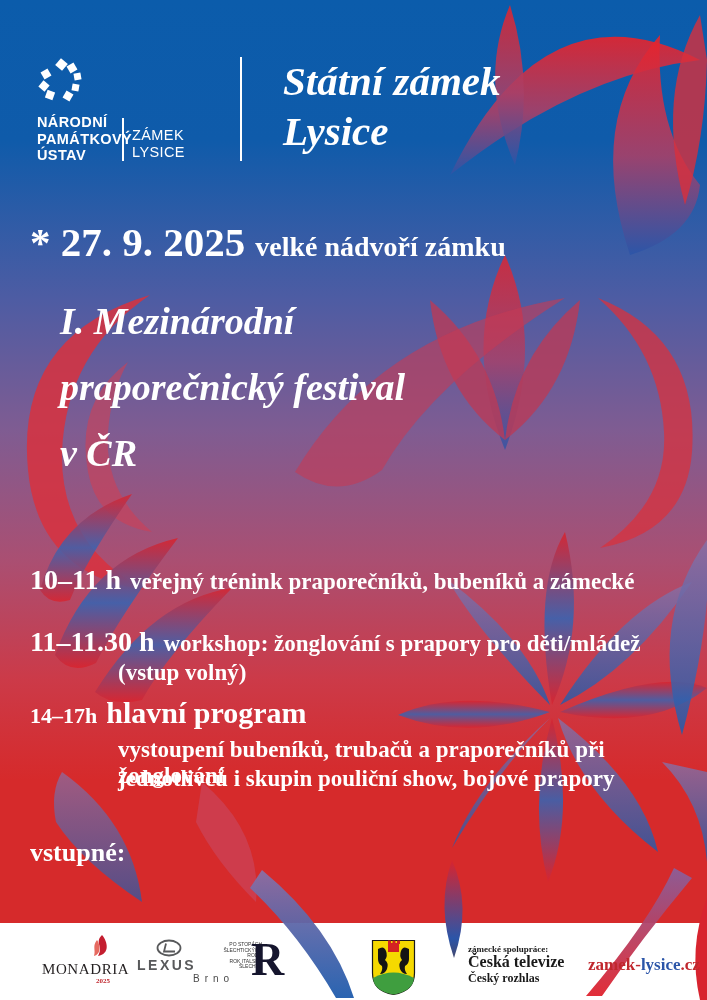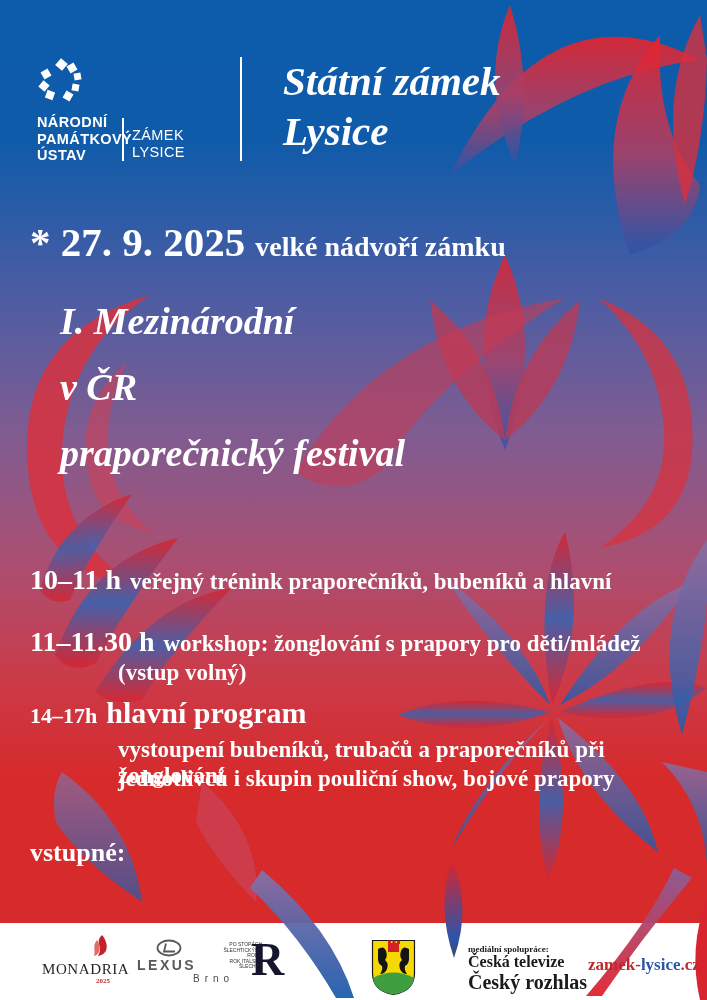--- a/index.html
+++ b/index.html
@@ -52,21 +52,21 @@
   .monadria-year{left:96px;top:977px;font-size:7px;font-weight:bold;color:#c0272d;}
   .monadria-flame{left:88px;top:934px;}
   .lexus-badge{left:156px;top:939px;}
   .lexus-name{left:137px;top:957px;font-size:14px;font-weight:bold;color:#58595b;letter-spacing:2.5px;}
   .lexus-city{left:149px;top:973px;font-size:10px;color:#4a4a4a;letter-spacing:5px;padding-left:44px;}
   .rok-small{left:222px;top:942px;width:40px;font-size:5px;line-height:5.5px;color:#333;text-align:right;font-family:"Liberation Sans",sans-serif;}
   .rok-letter{left:251px;top:934px;font-size:46px;font-weight:bold;color:#15152d;line-height:52px;}
   .coat{left:371px;top:939px;}
   .media-label{left:468px;top:944px;font-size:9px;font-weight:bold;color:#1a1a1a;}
   .media-p1{left:468px;top:953px;font-size:16px;font-weight:bold;color:#1a1a1a;}
-  .media-p2{left:468px;top:971px;font-size:20px;font-weight:bold;color:#1a1a1a;}
+  .media-p2{left:468px;top:971px;font-size:12px;font-weight:bold;color:#1a1a1a;}
   .website{left:588px;top:955px;font-size:17px;font-weight:bold;white-space:nowrap;cursor:pointer;}
   .web-red{color:#c0272d;}
   .web-blue{color:#2b55a8;}
 </style>
 </head>
 <body>
 
 <div id="poster">
 
   <svg id="ornaments" viewBox="0 0 707 1000" preserveAspectRatio="none">
@@ -160,26 +160,26 @@
   <div class="layer white castle-title">
     <div>Státní zámek</div>
     <div>Lysice</div>
   </div>
 
   <div class="layer white date-line">
     <span class="date-main">* 27. 9. 2025</span><span class="date-venue">velké nádvoří zámku</span>
   </div>
   <div class="layer white main-title">
     <div>I. Mezinárodní</div>
+    <div>praporečnický festival</div>
     <div>v ČR</div>
-    <div>praporečnický festival</div>
   </div>
 
   <div class="layer white sched row1">
-    <span class="t-big">10–11 h</span><span class="t-body">veřejný trénink praporečníků, bubeníků a hlavní</span>
+    <span class="t-big">10–11 h</span><span class="t-body">veřejný trénink praporečníků, bubeníků a zámecké</span>
   </div>
   <div class="layer white sched row2">
     <span class="t-big">11–11.30 h</span><span class="t-body">workshop: žonglování s prapory pro děti/mládež</span>
   </div>
   <div class="layer white sub row2n">(vstup volný)</div>
   <div class="layer white sched row3">
     <span class="t-big">14–17h</span><span class="t-body">hlavní program</span>
   </div>
   <div class="layer white sub row3a">vystoupení bubeníků, trubačů a praporečníků při žonglování</div>
   <div class="layer white price-label">vstupné:</div>
@@ -213,21 +213,21 @@
     <path d="M2,39 Q22.5,28 43,39 Q42,52 22.5,55.5 Q3,52 2,39 Z" fill="#3f9e3f"></path>
     <rect x="17" y="4" width="11" height="9" fill="#d42222"></rect>
     <rect x="17" y="1.5" width="3" height="3.5" fill="#d42222"></rect>
     <rect x="21.5" y="1.5" width="3" height="3.5" fill="#d42222"></rect>
     <rect x="26" y="1.5" width="3" height="3.5" fill="#d42222"></rect>
     <path d="M7,10 q6,-4 8,2 q2,5 -1,9 q4,3 2,9 q-2,5 -7,5 q3,-4 2,-8 q-4,-2 -4,-7 q0,-7 0,-10 Z" fill="#141414"></path>
     <path d="M7,10 q6,-4 8,2 q2,5 -1,9 q4,3 2,9 q-2,5 -7,5 q3,-4 2,-8 q-4,-2 -4,-7 q0,-7 0,-10 Z" fill="#141414" transform="scale(-1,1) translate(-45,0)"></path>
     <rect x="20" y="22" width="5" height="5" transform="rotate(45 22.5 24.5)" fill="#f5d900"></rect>
   </svg>
 
-  <div class="layer media-label">mediální spolupráce:</div>
+  <div class="layer media-label">zámecké spolupráce:</div>
   <div class="layer media-p1">Česká televize</div>
   <div class="layer media-p2">Český rozhlas</div>
 
   <div class="layer website">
     <span class="web-red">zamek-</span><span class="web-blue">lysice</span><span class="web-red">.cz</span>
   </div>
 
 </div>
 
 </body></html>

